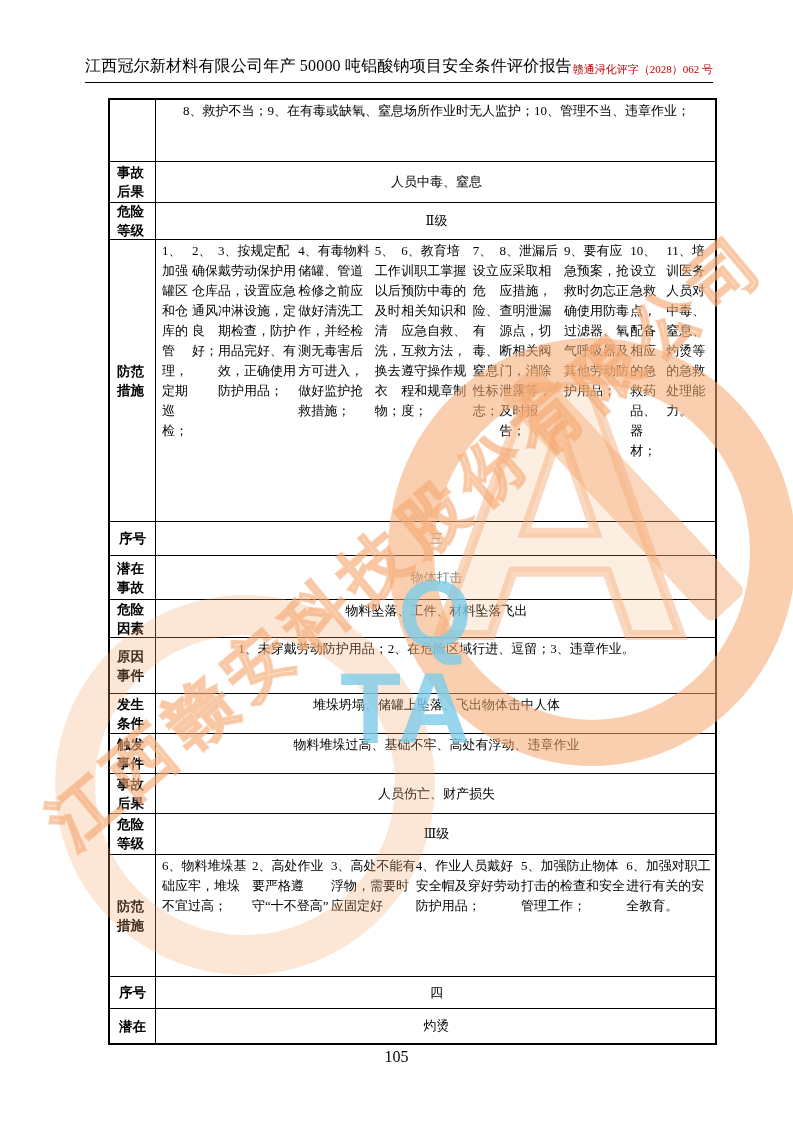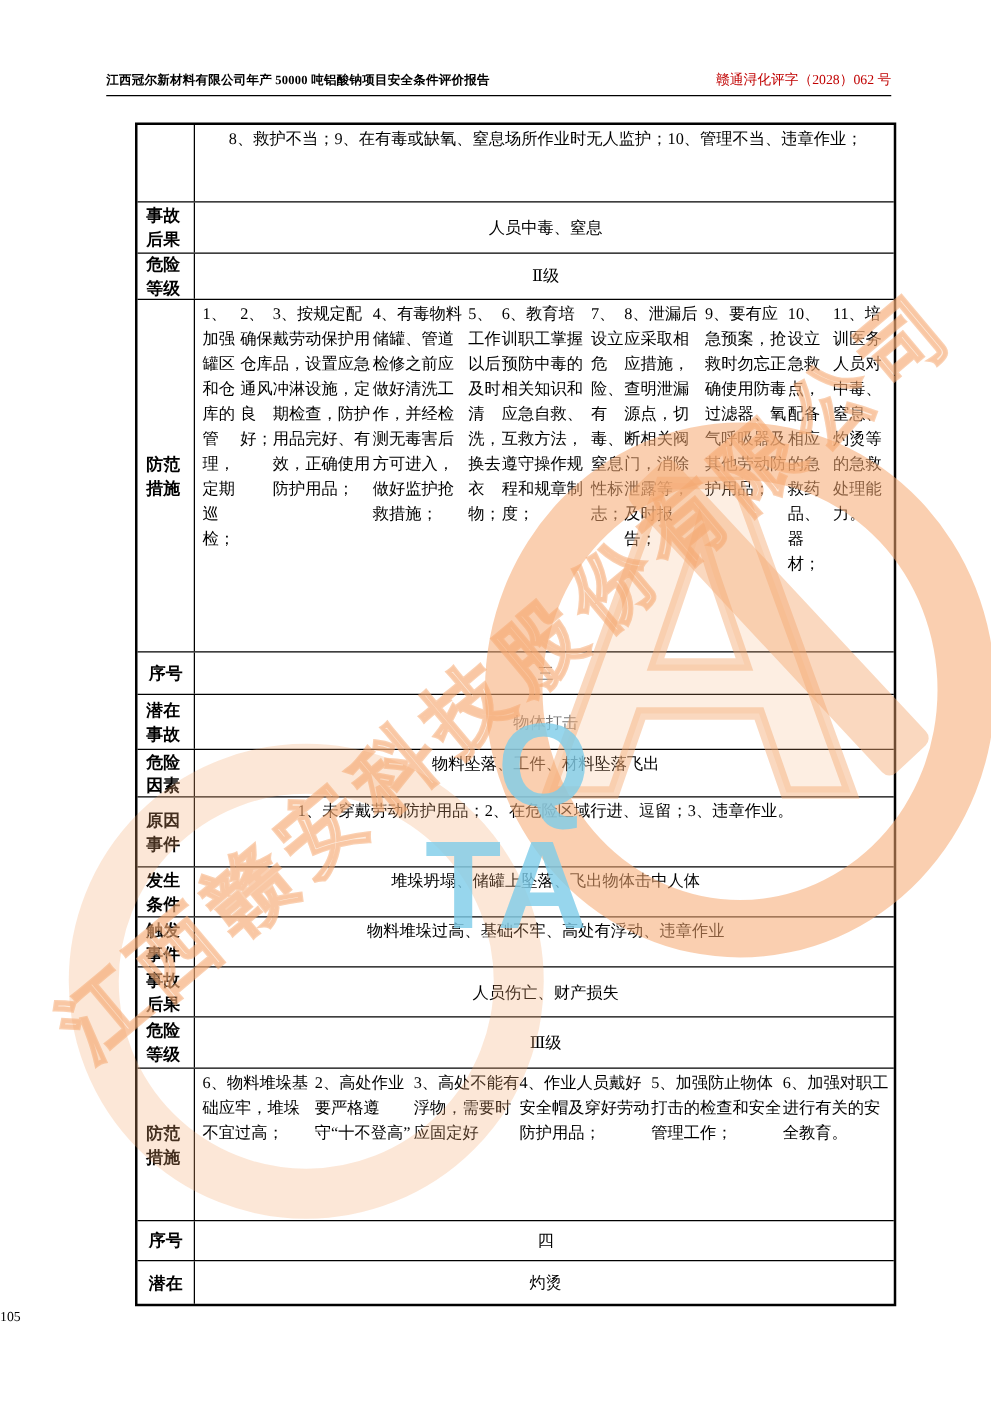--- a/index.html
+++ b/index.html
@@ -6,21 +6,21 @@
   body{
     width:793px;height:1122px;position:relative;overflow:hidden;background:#ffffff;
     font-family:"Liberation Serif","DejaVu Serif",serif;color:#000;
   }
   
   .page-header{
     position:absolute;left:85px;top:56px;width:628px;
     display:flex;justify-content:space-between;align-items:flex-end;
     border-bottom:1px solid #000;padding-bottom:5px;
   }
-  .page-header .left{font-size:10px;letter-spacing:.2px;font-weight:bold;}
+  .page-header .left{font-size:16px;letter-spacing:.2px;}
   .page-header .right{font-size:11px;color:#c00000;white-space:nowrap;}
   
   .hazard-table{
     position:absolute;left:108px;top:98px;width:609px;
     border:2px solid #000;box-sizing:border-box;background:transparent;
   }
   .trow{display:flex;box-sizing:border-box;border-bottom:1px solid #000;width:100%;}
   .trow:last-child{border-bottom:none;}
   .tlabel{
     flex:0 0 46px;width:46px;box-sizing:border-box;border-right:1px solid #000;
@@ -31,22 +31,22 @@
   .tcontent{
     flex:1;box-sizing:border-box;padding:1px 4px 1px 6px;overflow:hidden;
     display:flex;flex-direction:row;justify-content:center;
     font-size:13px;
   }
   .tcontent.center{align-items:center;text-align:center;}
   .tline{line-height:20px;}
   .faded{opacity:.55;}
   
   .page-number{
-    position:absolute;left:0;top:1048px;width:100%;
-    font-size:11px;
+    position:absolute;left:0;top:1048px;width:100%;text-align:center;
+    font-size:16px;
   }
   
   .watermark{position:absolute;left:0;top:0;width:793px;height:1122px;
     pointer-events:none;z-index:5;overflow:hidden;}
   .wm-ring{
     position:absolute;left:388px;top:338px;width:408px;height:428px;
     border:46px solid rgba(245,168,112,.55);border-radius:50%;box-sizing:border-box;
   }
   .wm-ring2{
     position:absolute;left:55px;top:595px;width:380px;height:380px;

